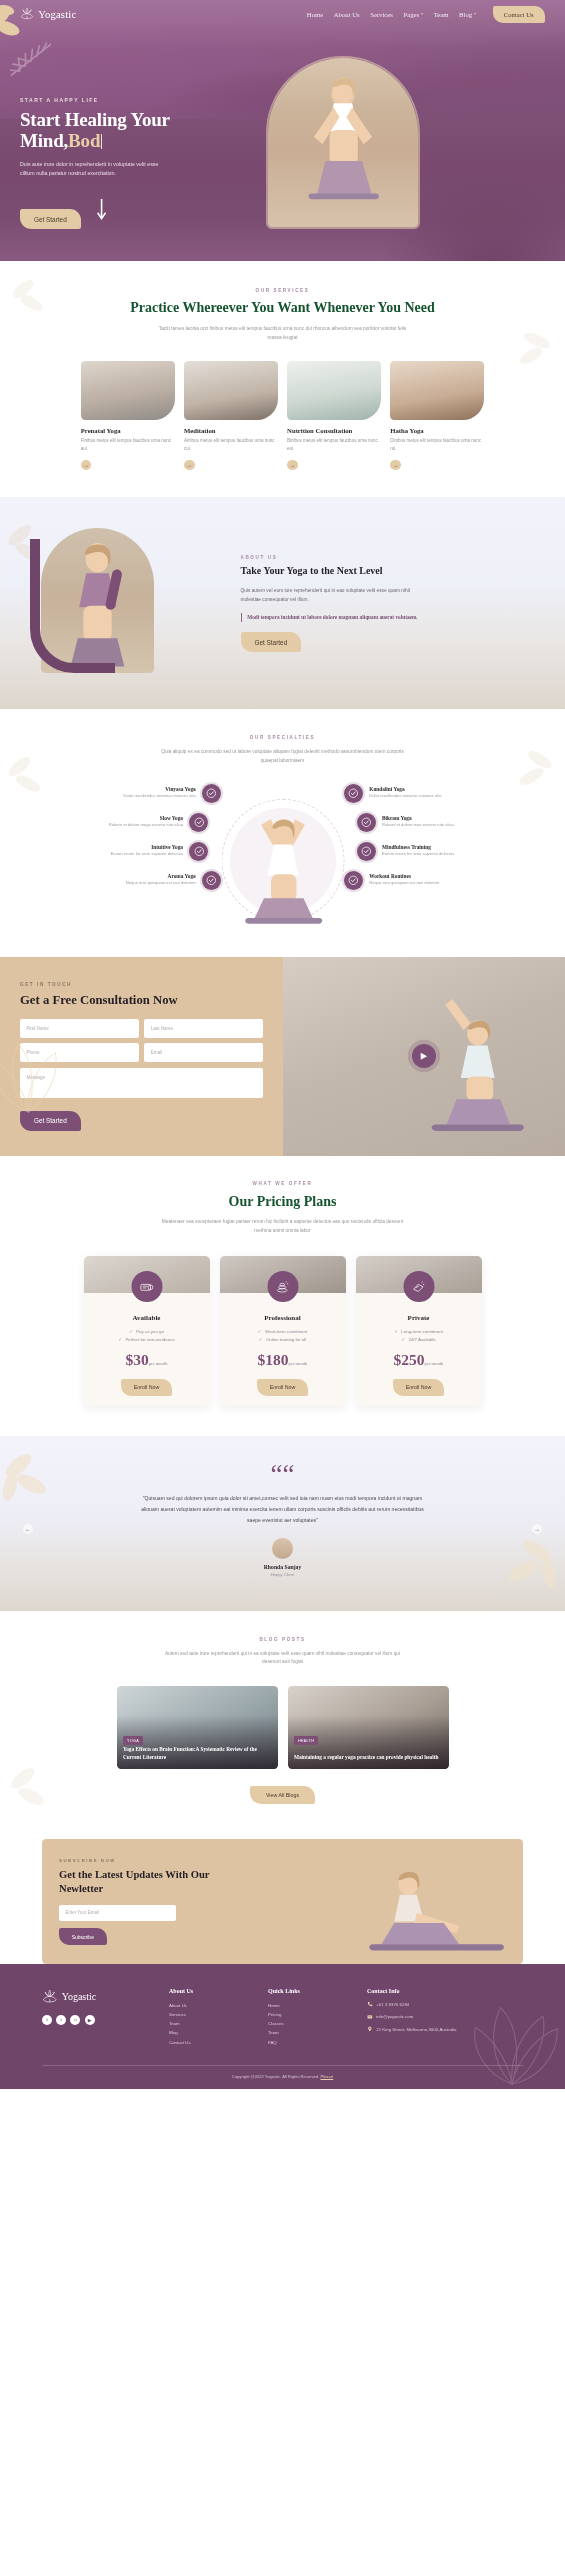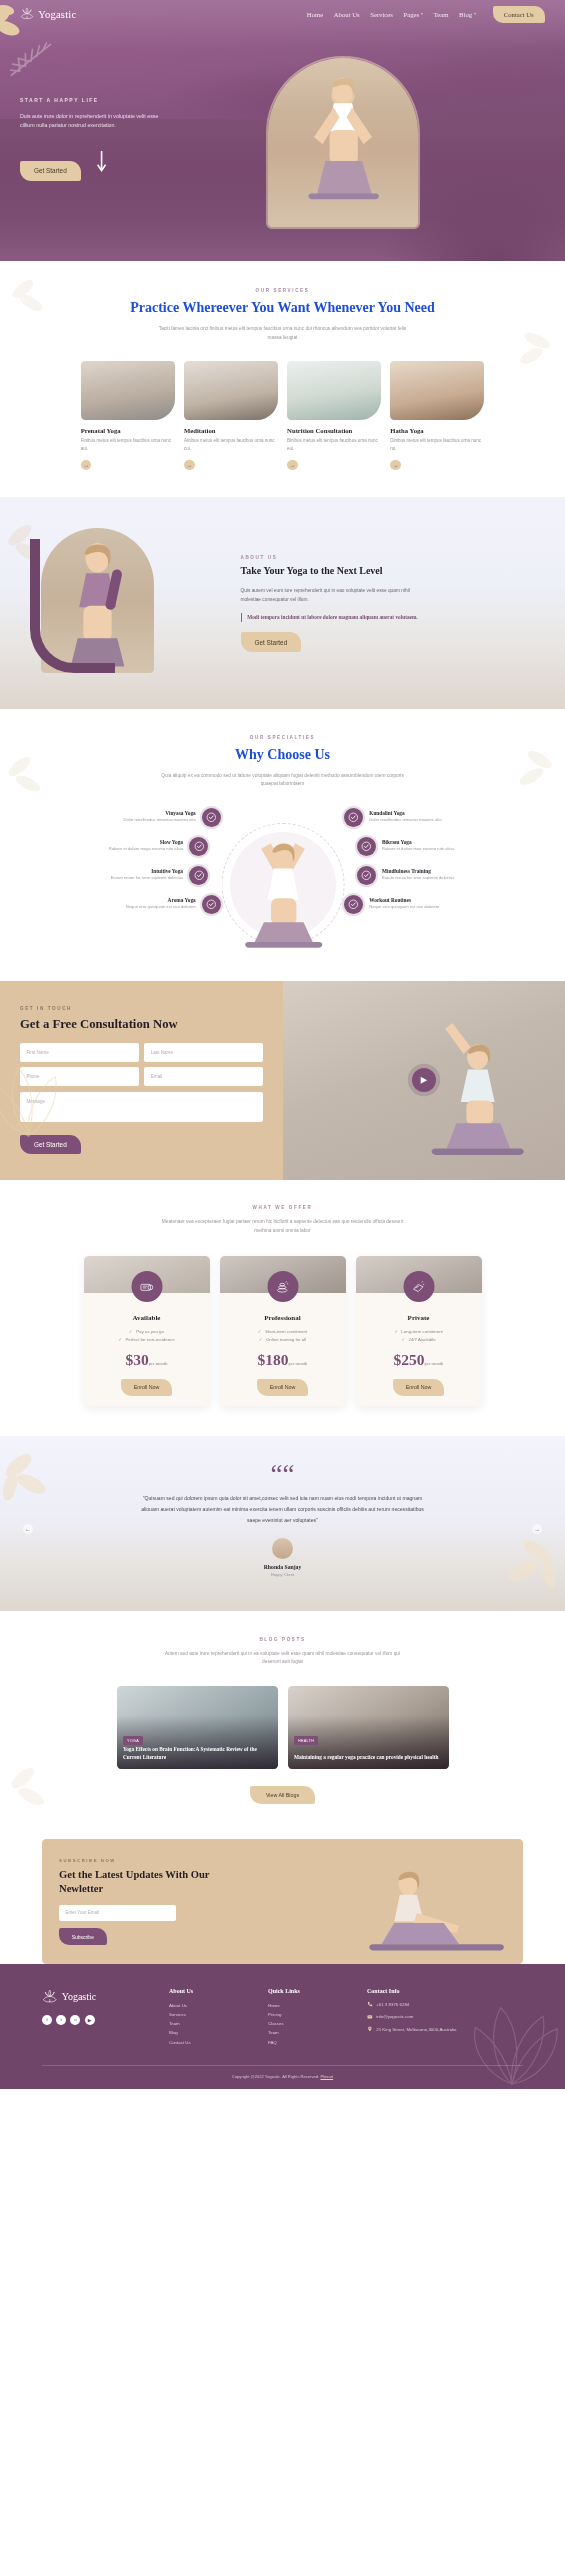--- a/index.html
+++ b/index.html
@@ -94,21 +94,21 @@
   .yogi { position: absolute; left: 50%; top: 11.3px; transform: translateX(-50%); }
 
   
   .sec { padding: 27px 20px; }
   .sec-eyebrow {
     text-align: center; font-size: 4.6px; letter-spacing: 1.6px;
     color: #a88ba2; text-transform: uppercase; font-weight: bold; margin-bottom: 6.4px;
   }
   .sec-title {
     text-align: center; font-family: "Liberation Serif", serif;
-    font-size: 14px; line-height: 1.25; color: #1d4ed8; font-weight: bold;
+    font-size: 14px; line-height: 1.25; color: #14532d; font-weight: bold;
   }
   .sec-sub {
     text-align: center; font-size: 4.8px; color: #9b949b; line-height: 1.85;
     max-width: 254px; margin: 7.8px auto 0;
   }
 
   
   .services { position: relative; background: #fff; overflow: hidden; }
   .svc-grid { display: flex; gap: 9.2px; margin-top: 18.4px; justify-content: center; }
   .svc-card { width: 94px; }
@@ -403,20 +403,24 @@
           <span>Blog</span>
           <i class="caret"></i>
         </span>
       <span class="btn-contact">Contact Us</span>
     </nav>
   </div>
 
   <div class="hero-inner">
     <div class="hero-left">
       <div class="eyebrow">START A HAPPY LIFE</div>
+      <h1 class="hero-h1">
+        <span>Start Healing Your</span><br>
+        <span>Mind,</span><span class="gold">Bod</span><i class="caret-bar"></i>
+      </h1>
       <p class="hero-p">Duis aute irure dolor in reprehenderit in voluptate velit esse cillium nulla pariatur nostrud exercitation.</p>
       <div class="btn-gold">Get Started</div>
       <svg class="scroll-arrow" viewBox="0 0 14 34">
         <path d="M7 0 L7 27 M1 21 L7 30 L13 21" stroke="#fff" stroke-width="2.4" fill="none"></path>
       </svg>
     </div>
     <div class="hero-right">
       <div class="hero-photo-frame">
         <div class="hero-photo"></div>
         <svg class="yogi" width="106" height="163" viewBox="0 0 150 230">
@@ -519,21 +523,20 @@
       </g>
   </svg>
   <svg class="leaf" style="right:4.2px;top:35px;opacity:.45" width="45" height="51" viewBox="0 0 64 72">
     <g fill="#efe7da">
         <ellipse cx="34" cy="22" rx="19" ry="8" transform="rotate(32 34 22)"></ellipse>
         <ellipse cx="22" cy="46" rx="19" ry="8" transform="rotate(-30 22 46)"></ellipse>
       </g>
   </svg>
 
   <div class="sec-eyebrow">OUR SPECIALTIES</div>
-  <h2 class="sec-title">Why Choose Us</h2>
   <p class="sec-sub">Quia aliquip ex ea commodo sed ut labore voluptate aliquam fugiat deleniti methodo assumblendum utem corporis quaepat laborintaem</p>
 
   <div class="spec-body">
     <div class="spec-col left">
       <div class="spec-row" style="margin-right:-1.4px">
         <div>
           <div class="spec-name">Vinyasa Yoga</div>
           <div class="spec-desc">Dolor reaellendus temorius maiores alia</div>
         </div>
         <div class="spec-badge">
@@ -686,20 +689,21 @@
     <div class="play-btn">
       <svg width="7.8" height="8.5" viewBox="0 0 11 12">
           <path d="M1 1 L10 6 L1 11z" fill="#fff"></path>
         </svg>
     </div>
   </div>
 </section>
 
 <section class="pricing">
   <div class="sec-eyebrow">WHAT WE OFFER</div>
+  <h2 class="sec-title">Our Pricing Plans</h2>
   <p class="sec-sub">Meatenaer vea excepteraen fugiat pariaer rerum hic hicllorit a sapiente delectus eas quo reiciendis officia deseunt methina animi omnia labor</p>
 
   <div class="price-grid">
     <div class="price-card">
       <div class="price-img" style="background:linear-gradient(160deg,#dcd6cf,#b9b0a6)">
         <div class="price-icon">
           <svg width="15.5" height="15.5" viewBox="0 0 26 26">
               <g fill="none" stroke="#fff" stroke-width="1.2">
                 <rect x="4" y="9" width="16" height="10" rx="2"></rect>
                 <circle cx="20" cy="14" r="4"></circle>

